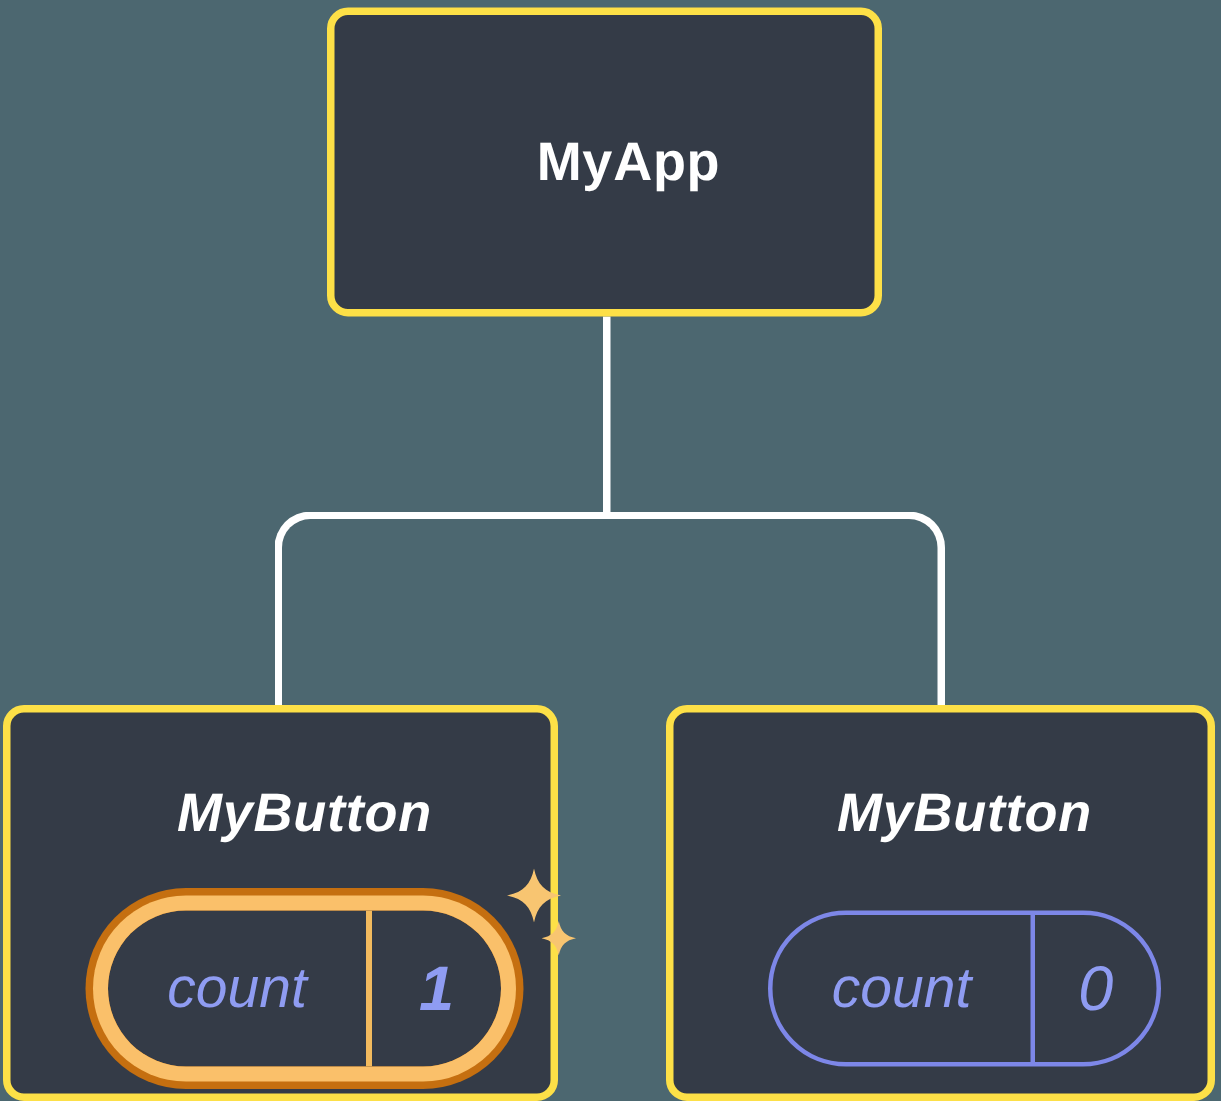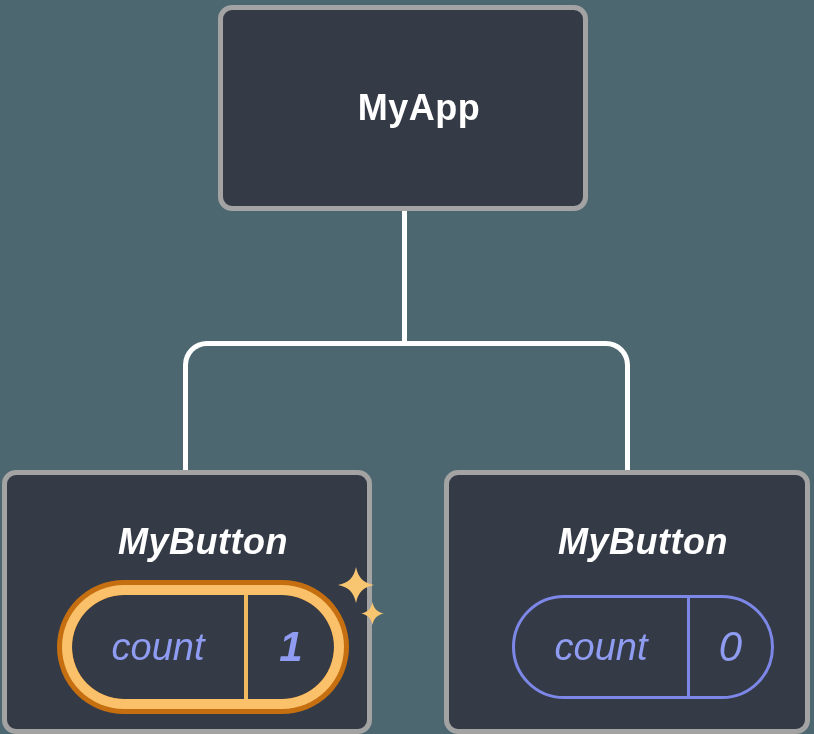--- a/index.html
+++ b/index.html
@@ -11,21 +11,21 @@
     height: 734px;
     background: #4C6770;
     overflow: hidden;
   }
 
   
   .node {
     position: absolute;
     box-sizing: border-box;
     background: #343B47;
-    border: 5px solid #a3a3a3;
+    border: 5px solid #fde047;
     border-radius: 14px;
     padding-left: 32px;
   }
   .node-root {
     left: 218px; top: 5px;
     width: 370px; height: 206px;
     display: flex; align-items: center; justify-content: center;
   }
   .node-child {
     top: 470px;
@@ -60,21 +60,21 @@
     width: 447px; height: 129px;
     border-top: 5px solid #FFFFFF;
     border-left: 5px solid #FFFFFF;
     border-right: 5px solid #FFFFFF;
     border-radius: 24px 24px 0 0;
   }
 
   
   .badge-wrap {
     position: relative;
-    margin-top: 32px;
+    margin-top: 44px;
   }
   .badge {
     box-sizing: border-box;
     width: 262px; height: 104px;
     border-radius: 999px;
     overflow: hidden;
     display: flex;
     align-items: stretch;
   }
   .badge .seg {

